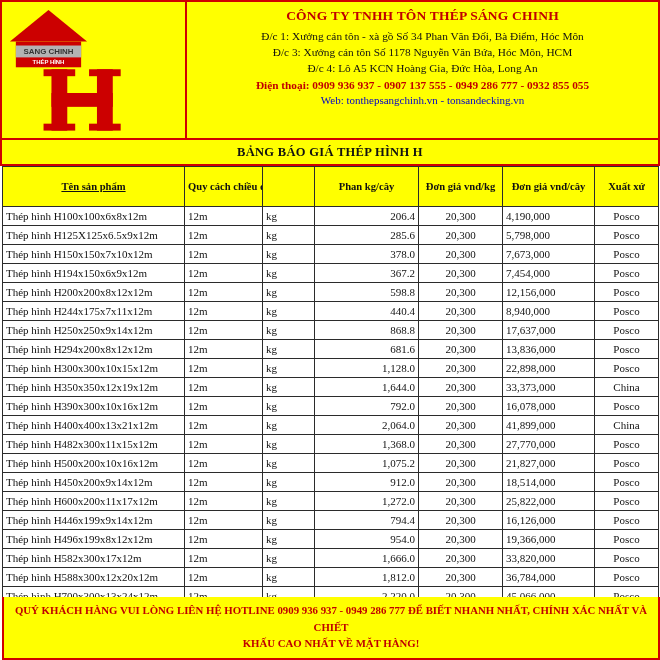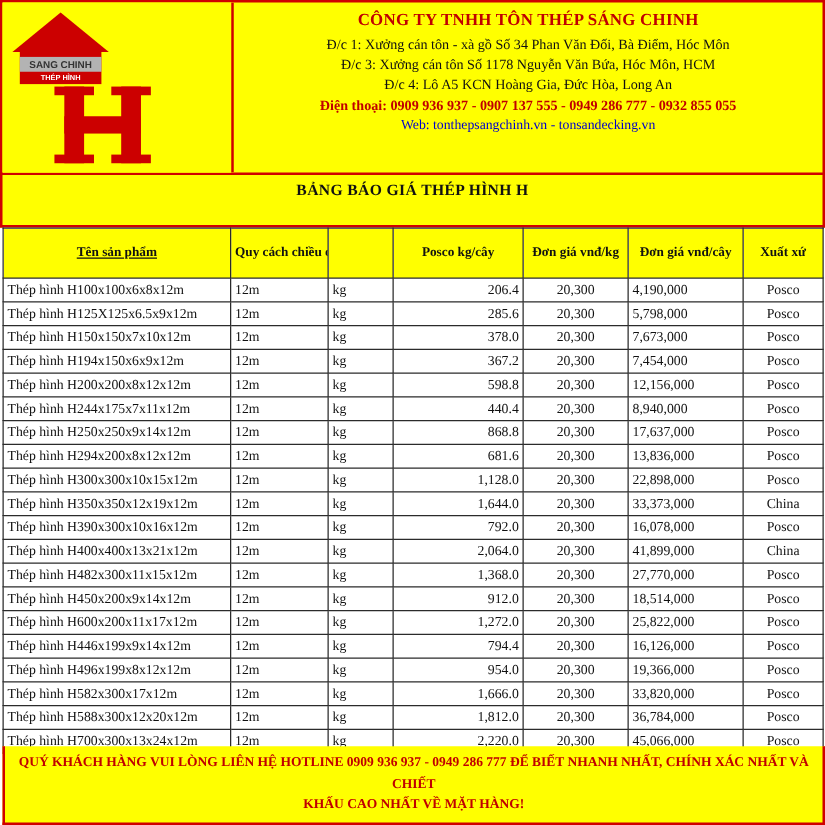--- a/index.html
+++ b/index.html
@@ -64,21 +64,21 @@
   
   .title-bar{
     background:#ffff00;
     border:2px solid #d00000;
     border-top:none;
     box-sizing:border-box;
     text-align:center;
     font-weight:bold;
     font-size:12.5px;
     color:#111;
-    padding:5px 0 20px 0;
+    padding:5px 0 4px 0;
     letter-spacing:.3px;
   }
 
   
   table.price{
     border-collapse:collapse;
     width:656px;
     margin:0 2px;
     table-layout:fixed;
   }
@@ -170,21 +170,21 @@
   </div>
 
   <div class="title-bar">BẢNG BÁO GIÁ THÉP HÌNH H</div>
 
   <table class="price">
     <thead>
       <tr>
         <th class="c-name">Tên sản phẩm</th>
         <th class="c-len">Quy cách chiều dài</th>
         <th class="c-unit"></th>
-        <th class="c-barem">Posco kg/cây</th>
+        <th class="c-barem">Phan kg/cây</th>
         <th class="c-pkg">Đơn giá vnđ/kg</th>
         <th class="c-pcy">Đơn giá vnđ/cây</th>
         <th class="c-origin">Xuất xứ</th>
       </tr>
     </thead>
     <tbody id="table-body">
         <tr>
           <td class="c-name">Thép hình H100x100x6x8x12m</td>
           <td class="c-len">12m</td>
           <td class="c-unit">kg</td>
@@ -295,20 +295,29 @@
         <tr>
           <td class="c-name">Thép hình H482x300x11x15x12m</td>
           <td class="c-len">12m</td>
           <td class="c-unit">kg</td>
           <td class="c-barem">1,368.0</td>
           <td class="c-pkg">20,300</td>
           <td class="c-pcy">27,770,000</td>
           <td class="c-origin">Posco</td>
         </tr>
         <tr>
+          <td class="c-name">Thép hình H500x200x10x16x12m</td>
+          <td class="c-len">12m</td>
+          <td class="c-unit">kg</td>
+          <td class="c-barem">1,075.2</td>
+          <td class="c-pkg">20,300</td>
+          <td class="c-pcy">21,827,000</td>
+          <td class="c-origin">Posco</td>
+        </tr>
+        <tr>
           <td class="c-name">Thép hình H450x200x9x14x12m</td>
           <td class="c-len">12m</td>
           <td class="c-unit">kg</td>
           <td class="c-barem">912.0</td>
           <td class="c-pkg">20,300</td>
           <td class="c-pcy">18,514,000</td>
           <td class="c-origin">Posco</td>
         </tr>
         <tr>
           <td class="c-name">Thép hình H600x200x11x17x12m</td>

